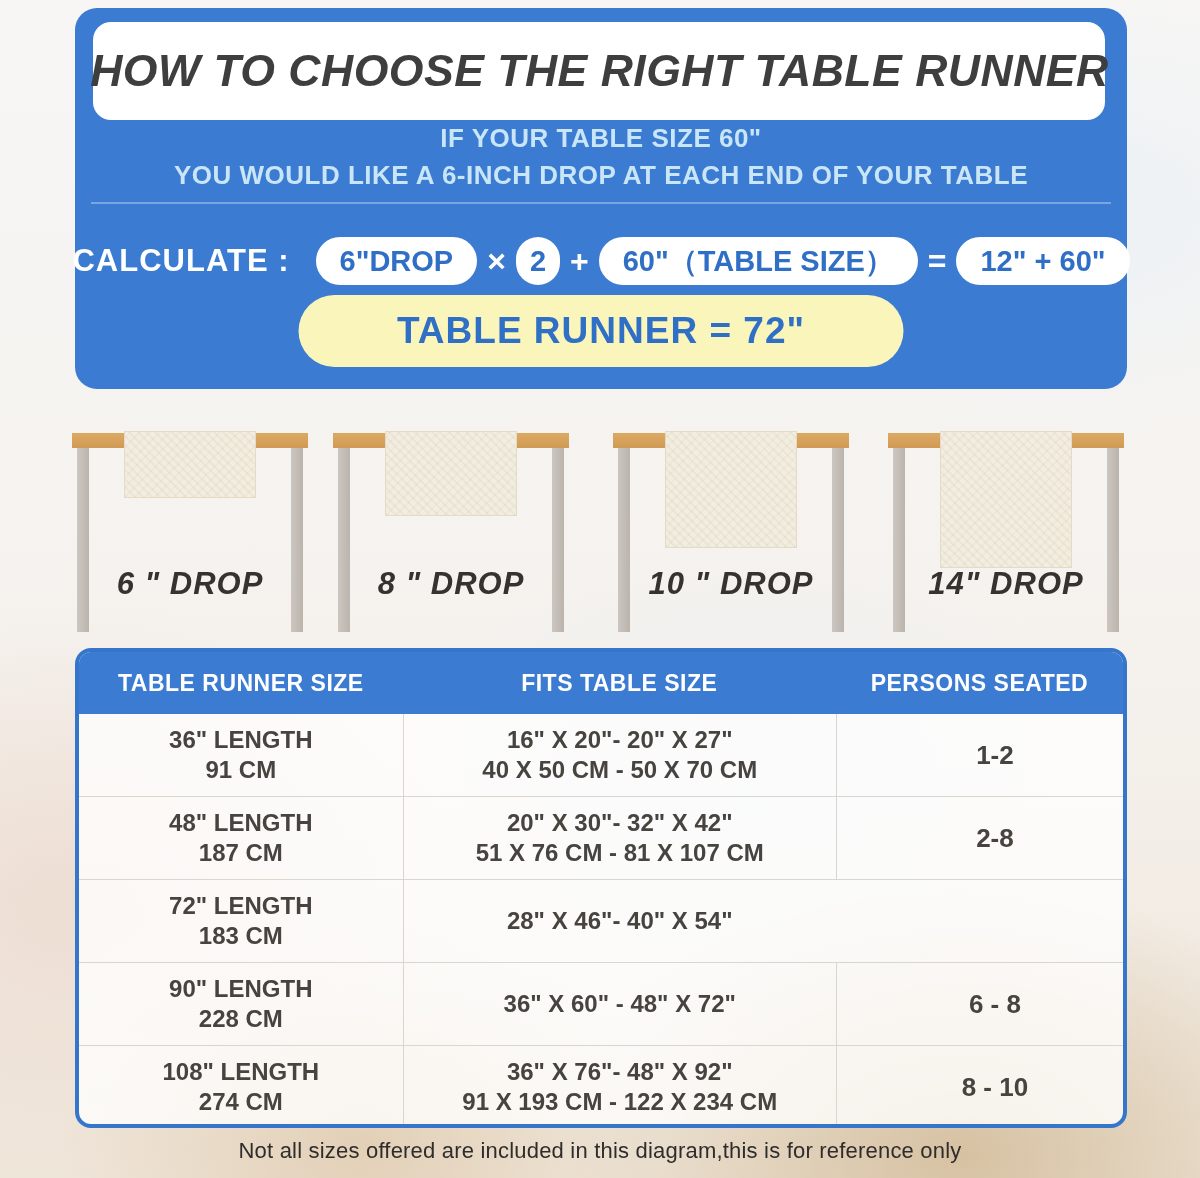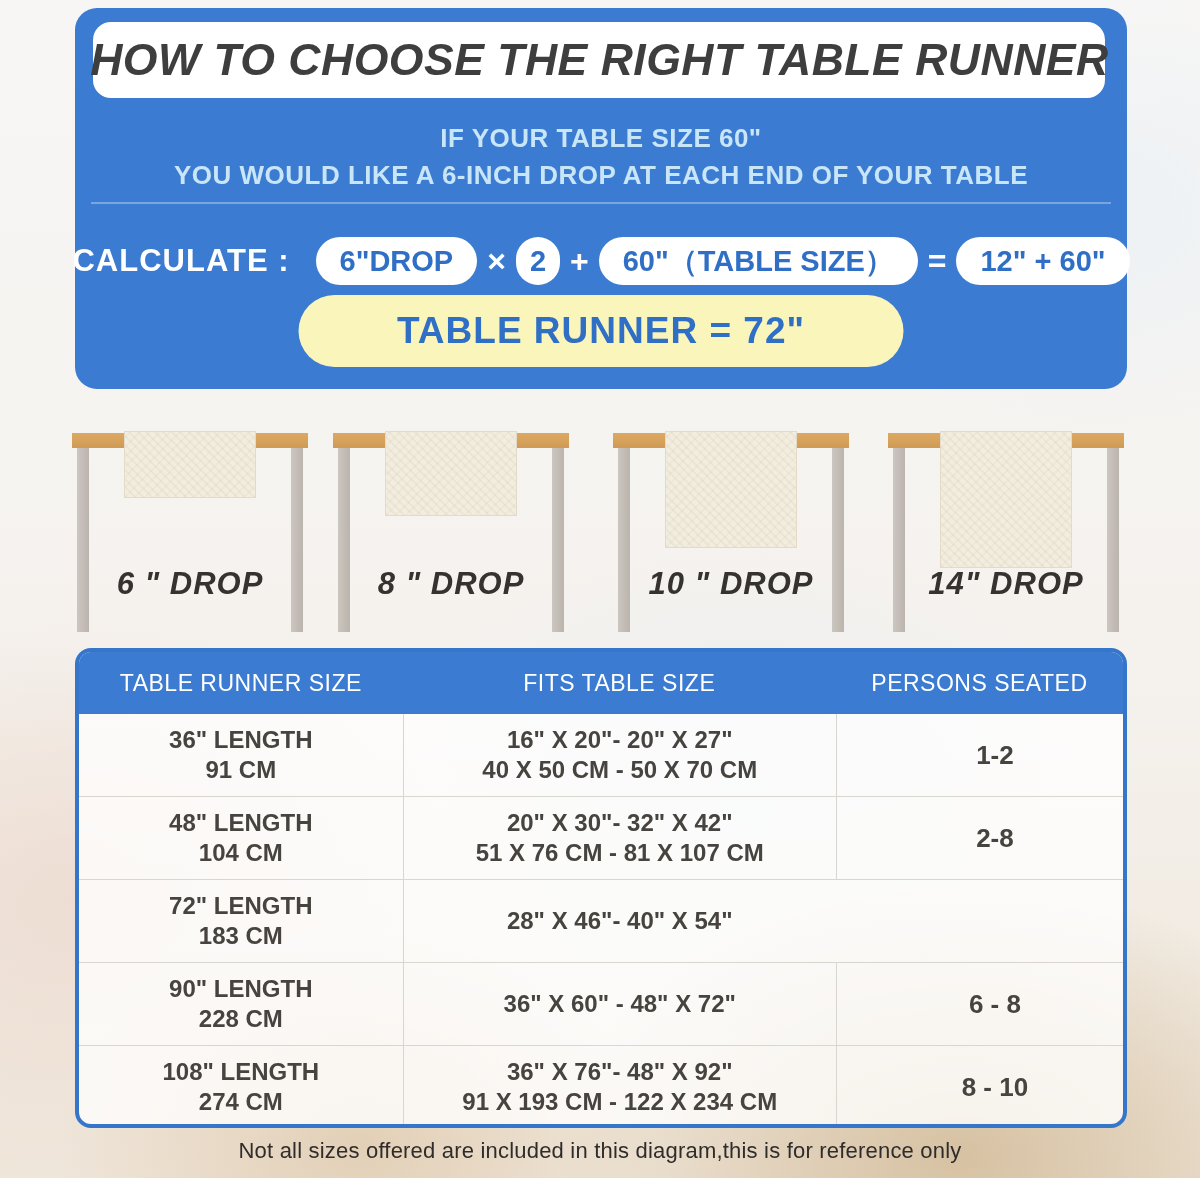--- a/index.html
+++ b/index.html
@@ -10,21 +10,21 @@
       radial-gradient(420px 320px at 92% 18%, rgba(236,241,245,0.95), rgba(236,241,245,0) 70%),
       radial-gradient(560px 420px at 6% 76%, rgba(233,209,196,0.55), rgba(233,209,196,0) 70%),
       radial-gradient(430px 310px at 30% 97%, rgba(216,188,152,0.55), rgba(216,188,152,0) 70%),
       radial-gradient(560px 380px at 80% 98%, rgba(198,168,124,0.6), rgba(198,168,124,0) 72%),
       radial-gradient(500px 360px at 62% 68%, rgba(223,232,239,0.5), rgba(223,232,239,0) 70%),
       linear-gradient(180deg,#f7f6f5 0%,#f5f2ee 55%,#efe6da 100%);
   }
   
   .hero{position:absolute;left:75px;top:8px;width:1052px;height:381px;
     background:#3b7bd1;border-radius:22px;}
-  .title-box{position:absolute;left:18px;right:22px;top:14px;height:76px;background:#ffffff;
+  .title-box{position:absolute;left:18px;right:22px;top:14px;height:98px;background:#ffffff;
     border-radius:18px;display:flex;align-items:center;justify-content:center;}
   .title-text{font-size:45px;font-weight:bold;font-style:italic;color:#3e3e3e;
     white-space:nowrap;letter-spacing:0.5px;transform:scaleX(0.99);}
   .subtitle{position:absolute;top:112px;left:0;right:0;text-align:center;
     color:#c9e6f8;font-weight:bold;font-size:26px;line-height:37px;letter-spacing:0.5px;}
   .hero-divider{position:absolute;top:194px;left:16px;right:16px;height:2px;
     background:rgba(255,255,255,0.32);}
   .calc-row{position:absolute;top:229px;left:0;right:0;height:48px;
     display:flex;align-items:center;justify-content:center;gap:10px;}
   .calc-label{color:#ffffff;font-weight:bold;font-size:31px;letter-spacing:1px;margin-right:16px;white-space:nowrap;}
@@ -53,21 +53,21 @@
   .fig1 .runner{height:67px}.fig2 .runner{height:85px}
   .fig3 .runner{height:117px}.fig4 .runner{height:137px}
   .drop-label{position:absolute;top:156px;left:0;width:100%;text-align:center;
     font-weight:bold;font-style:italic;font-size:31px;color:#35322f;letter-spacing:1px;}
   
   .size-table{position:absolute;left:75px;top:648px;width:1052px;height:480px;
     box-sizing:border-box;border:4px solid #3576cb;border-radius:16px;
     background:rgba(255,255,255,0.78);overflow:hidden;}
   .st-header{height:62px;background:#3b7bd1;display:grid;
     grid-template-columns:31% 41.5% 27.5%;align-items:center;text-align:center;
-    color:#ffffff;font-weight:normal;font-size:23px;letter-spacing:0.5px;}
+    color:#ffffff;font-weight:bold;font-size:23px;letter-spacing:0.5px;}
   .st-row{display:grid;grid-template-columns:31% 41.5% 27.5%;height:82px;}
   .st-row + .st-row{border-top:1px solid #d9d5cf;}
   .st-cell{display:flex;flex-direction:column;align-items:center;justify-content:center;
     text-align:center;color:#474440;font-weight:bold;font-size:24px;line-height:30px;}
   .st-cell.mid,.st-cell.right{border-left:1px solid #d9d5cf;}
   .st-cell.right{font-size:26px;padding-left:30px;}
   
   .footer-note{position:absolute;top:1138px;left:0;width:100%;text-align:center;
     font-weight:normal;font-size:22px;color:#2f2d2b;letter-spacing:0.2px;}
 </style>
@@ -144,21 +144,21 @@
       <div class="st-cell mid">
         <div>16" X 20"- 20" X 27"</div>
         <div>40 X 50 CM - 50 X 70 CM</div>
       </div>
       <div class="st-cell right">1-2</div>
     </div>
 
     <div class="st-row">
       <div class="st-cell">
         <div>48" LENGTH</div>
-        <div>104 CM</div>
+        <div>187 CM</div>
       </div>
       <div class="st-cell mid">
         <div>20" X 30"- 32" X 42"</div>
         <div>51 X 76 CM - 81 X 107 CM</div>
       </div>
       <div class="st-cell right">2-8</div>
     </div>
 
     <div class="st-row">
       <div class="st-cell">

